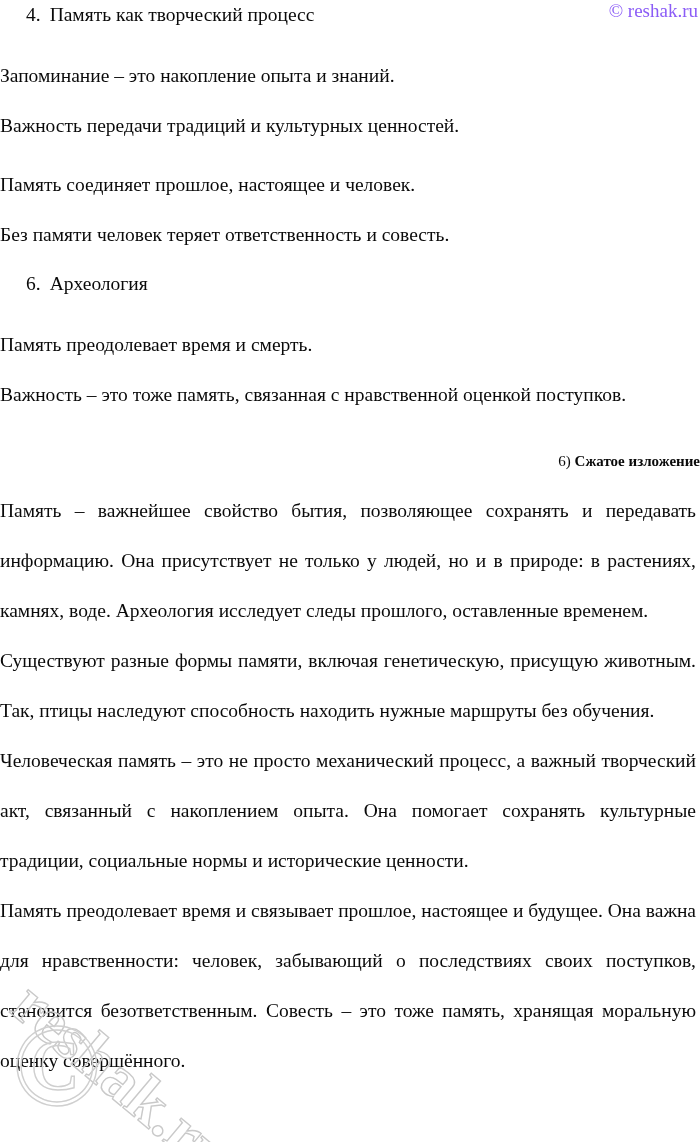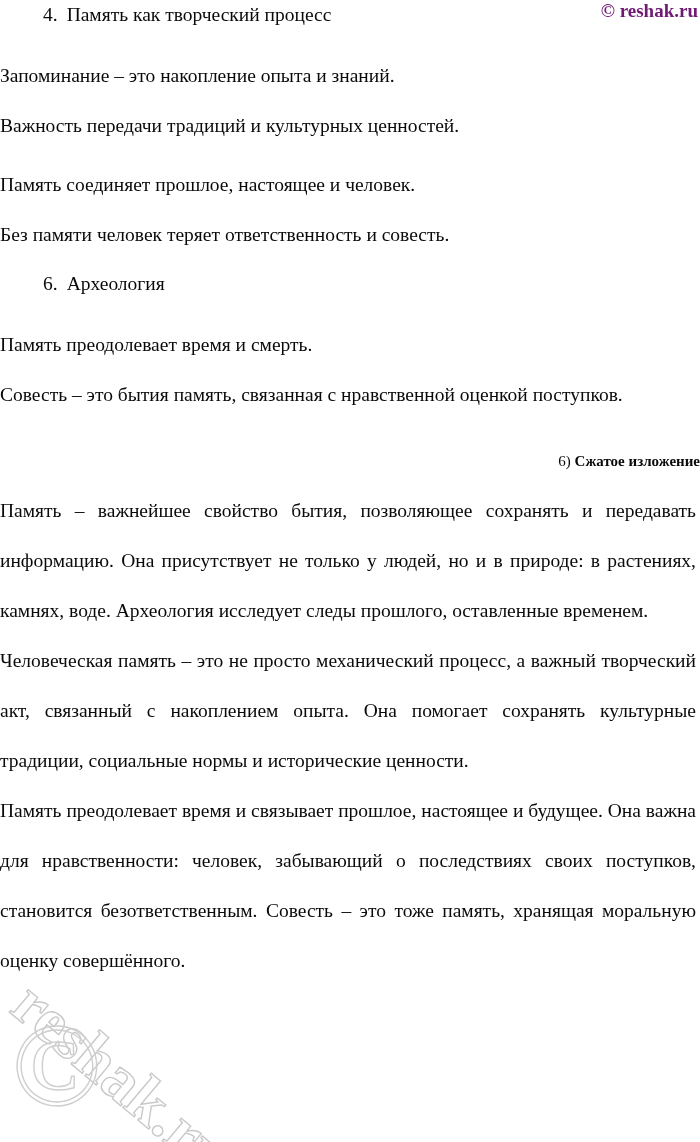--- a/index.html
+++ b/index.html
@@ -18,23 +18,22 @@
   }
 
   
   .wm-corner {
     position: absolute;
     top: 0px;
     right: 2px;
     font-family: "Liberation Serif", "DejaVu Serif", serif;
     font-size: 19px;
     line-height: 22px;
-    color: #701a75;
+    color: #8b5cf6;
     white-space: nowrap;
-    font-weight: bold;
   }
   .wm-big {
     position: absolute;
     left: 2px;
     top: 975px;
     width: 230px;
     height: 165px;
     pointer-events: none;
     z-index: 3;
   }
@@ -46,21 +45,21 @@
     left: 0px;
     top: 0px;
     width: 700px;
     z-index: 1;
   }
 
   .heading {
     font-size: 19.5px;
     line-height: 30px;
     margin: 0 0 21px 0;
-    padding-left: 43px;
+    padding-left: 26px;
     white-space: nowrap;
   }
   .heading .num { margin-right: 9px; }
 
   .para {
     font-size: 19.5px;
     line-height: 50px;
     margin: 0 4px 0px 0;
     text-align: justify;
     text-justify: inter-word;
@@ -102,27 +101,28 @@
     <p class="para single">Память соединяет прошлое, настоящее и человек.</p>
     <p class="para single">Без памяти человек теряет ответственность и совесть.</p>
 
     <div class="gap-sm"></div>
 
     <div class="heading">
       <span class="num">6.</span><span>Археология</span>
     </div>
 
     <p class="para single">Память преодолевает время и смерть.</p>
-    <p class="para">Совесть – это бытия память, связанная с нравственной оценкой поступков.</p>
+    <p class="para">Важность – это тоже память, связанная с нравственной оценкой поступков.</p>
 
     <div class="gap-md"></div>
 
     <p class="section-label"><span class="lbl-num">6) </span><span class="lbl-txt">Сжатое изложение</span></p>
 
     <p class="para">Память – важнейшее свойство бытия, позволяющее сохранять и передавать информацию. Она присутствует не только у людей, но и в природе: в растениях, камнях, воде. Археология исследует следы прошлого, оставленные временем.</p>
+    <p class="para">Существуют разные формы памяти, включая генетическую, присущую животным. Так, птицы наследуют способность находить нужные маршруты без обучения.</p>
     <p class="para">Человеческая память – это не просто механический процесс, а важный творческий акт, связанный с накоплением опыта. Она помогает сохранять культурные традиции, социальные нормы и исторические ценности.</p>
     <p class="para">Память преодолевает время и связывает прошлое, настоящее и будущее. Она важна для нравственности: человек, забывающий о последствиях своих поступков, становится безответственным. Совесть – это тоже память, хранящая моральную оценку совершённого.</p>
 
   </div>
 
   <div class="wm-big">
     <svg width="230" height="165" viewBox="0 0 230 165" xmlns="http://www.w3.org/2000/svg">
       <text x="6" y="36" transform="rotate(40 6 36)" font-family="Liberation Serif, DejaVu Serif, serif" font-size="64" font-weight="bold" fill="none" stroke="#c9c9c9" stroke-width="1.4" id="wm-big-text">reshak.ru</text>
       <text x="10" y="130" font-family="Liberation Serif, DejaVu Serif, serif" font-size="118" fill="none" stroke="#cfcfcf" stroke-width="1.4" id="wm-big-symbol">©</text>
     </svg>

